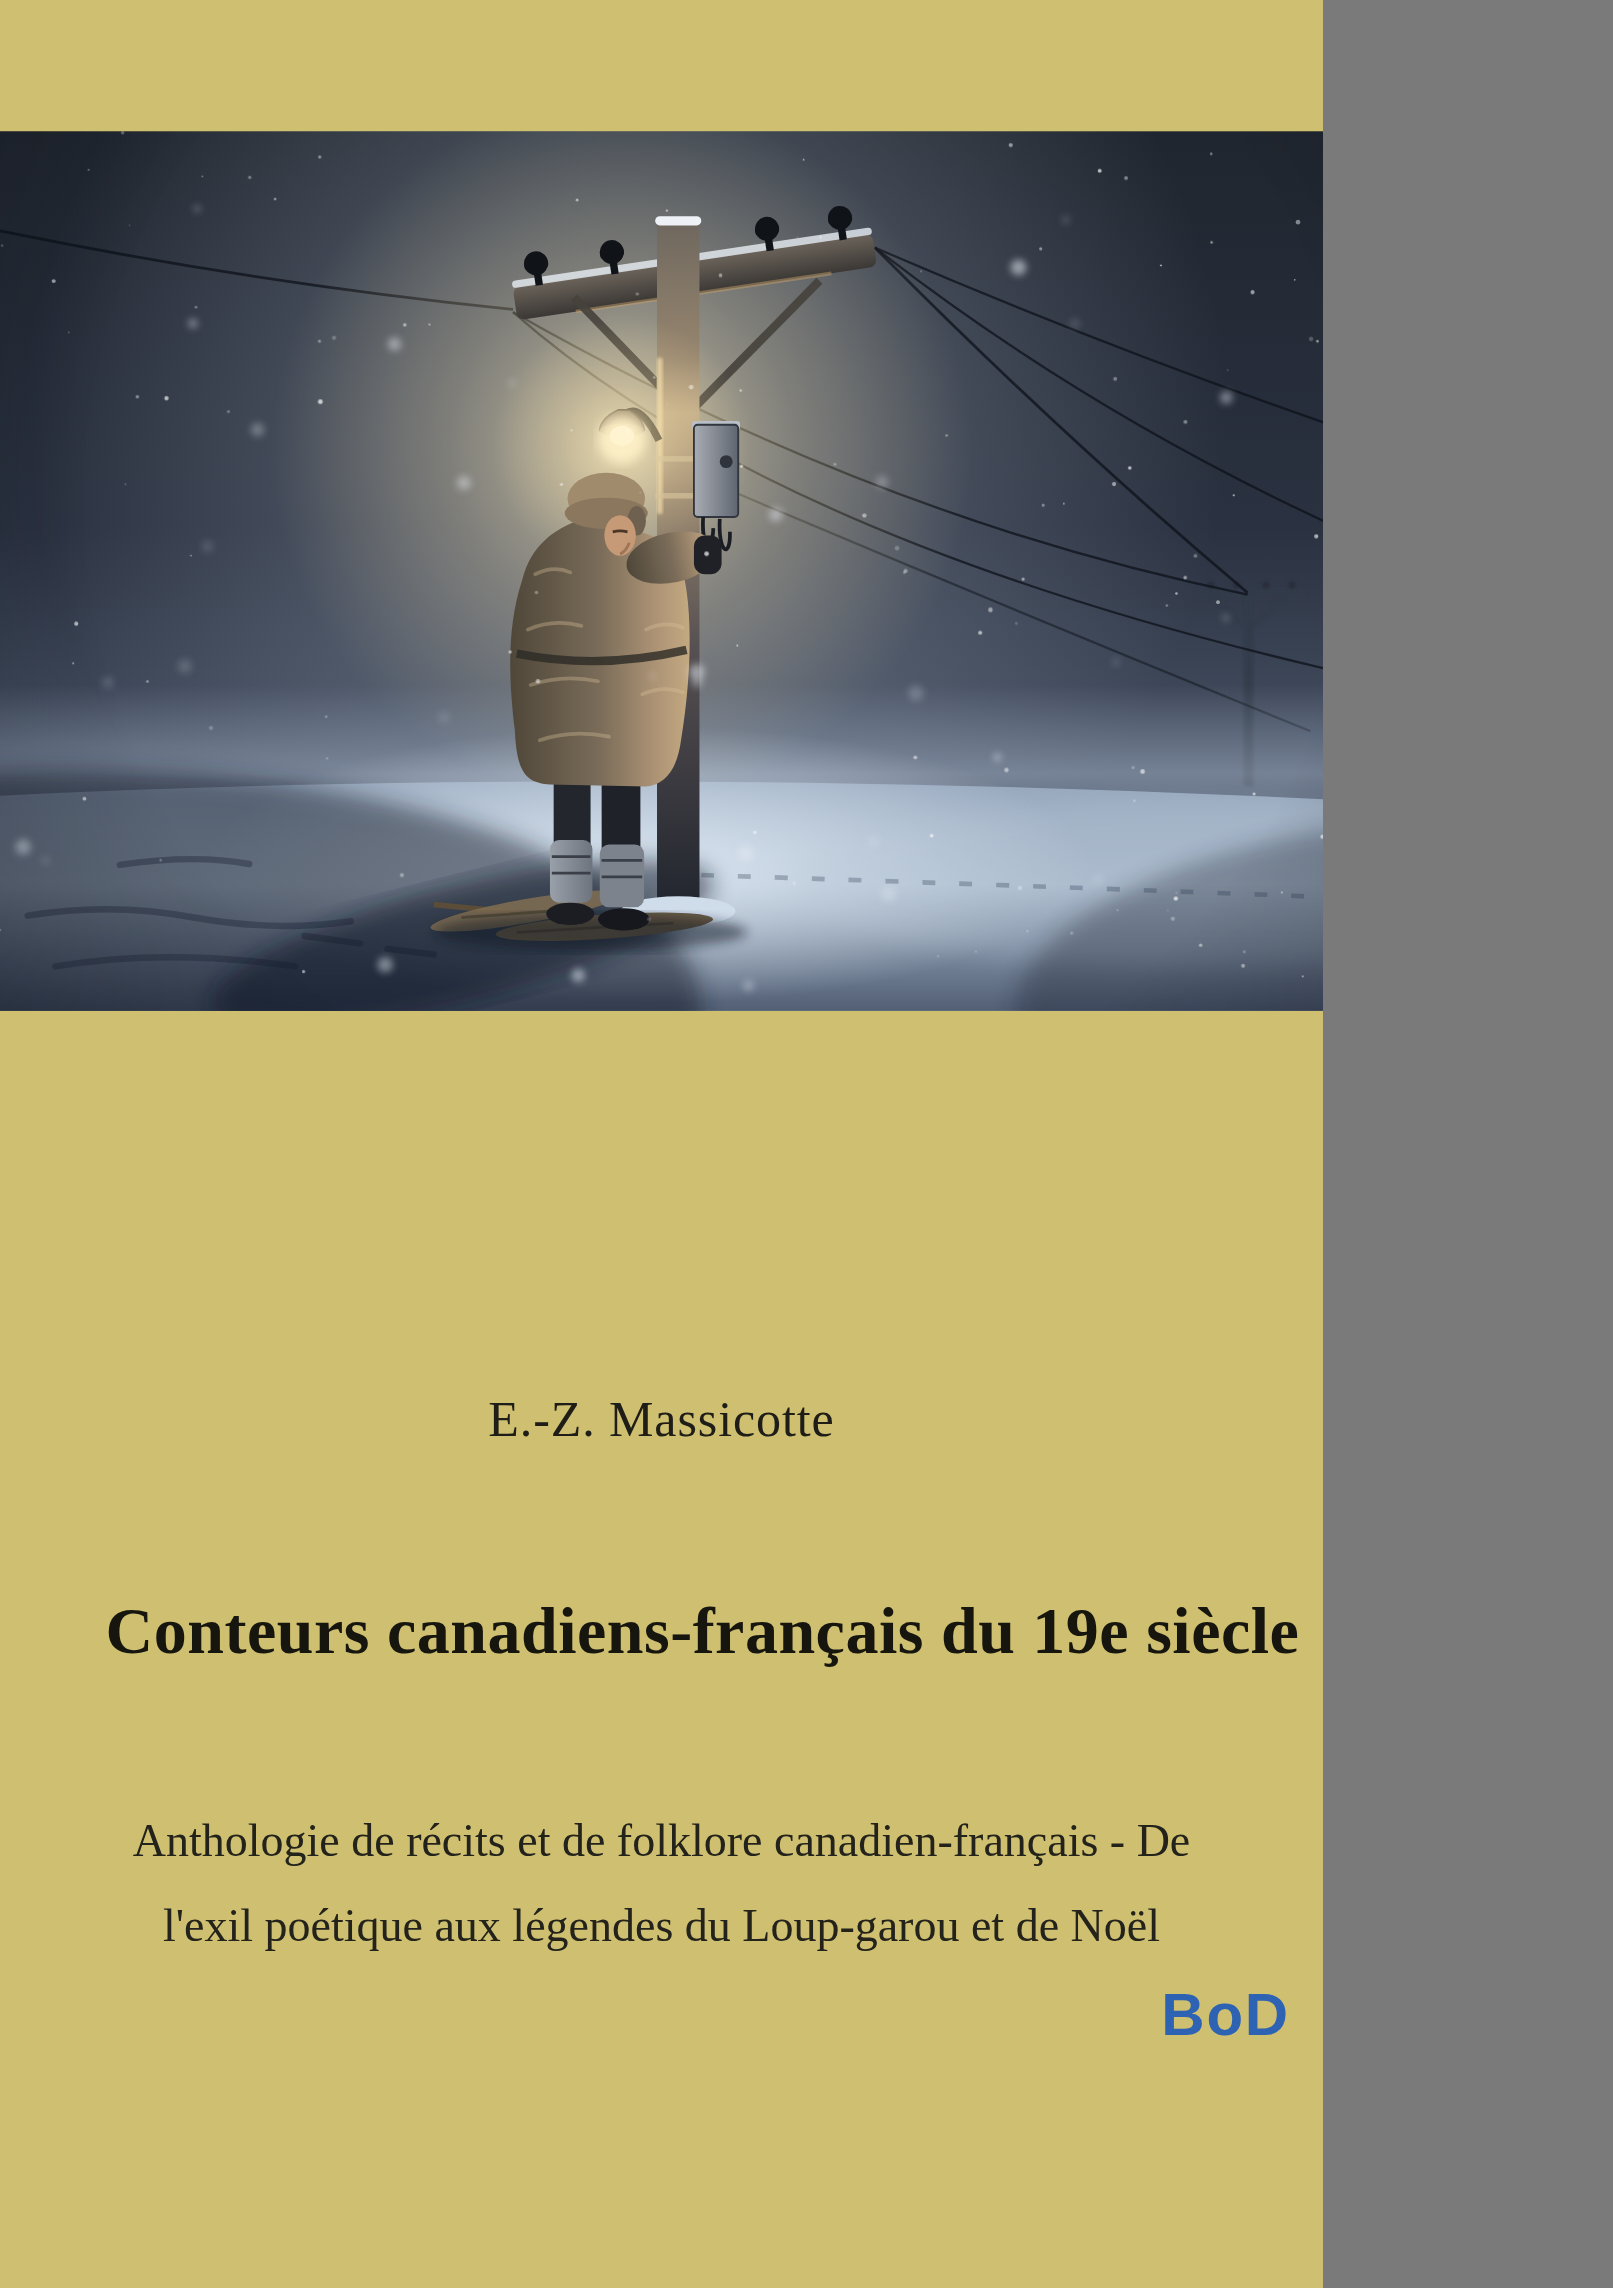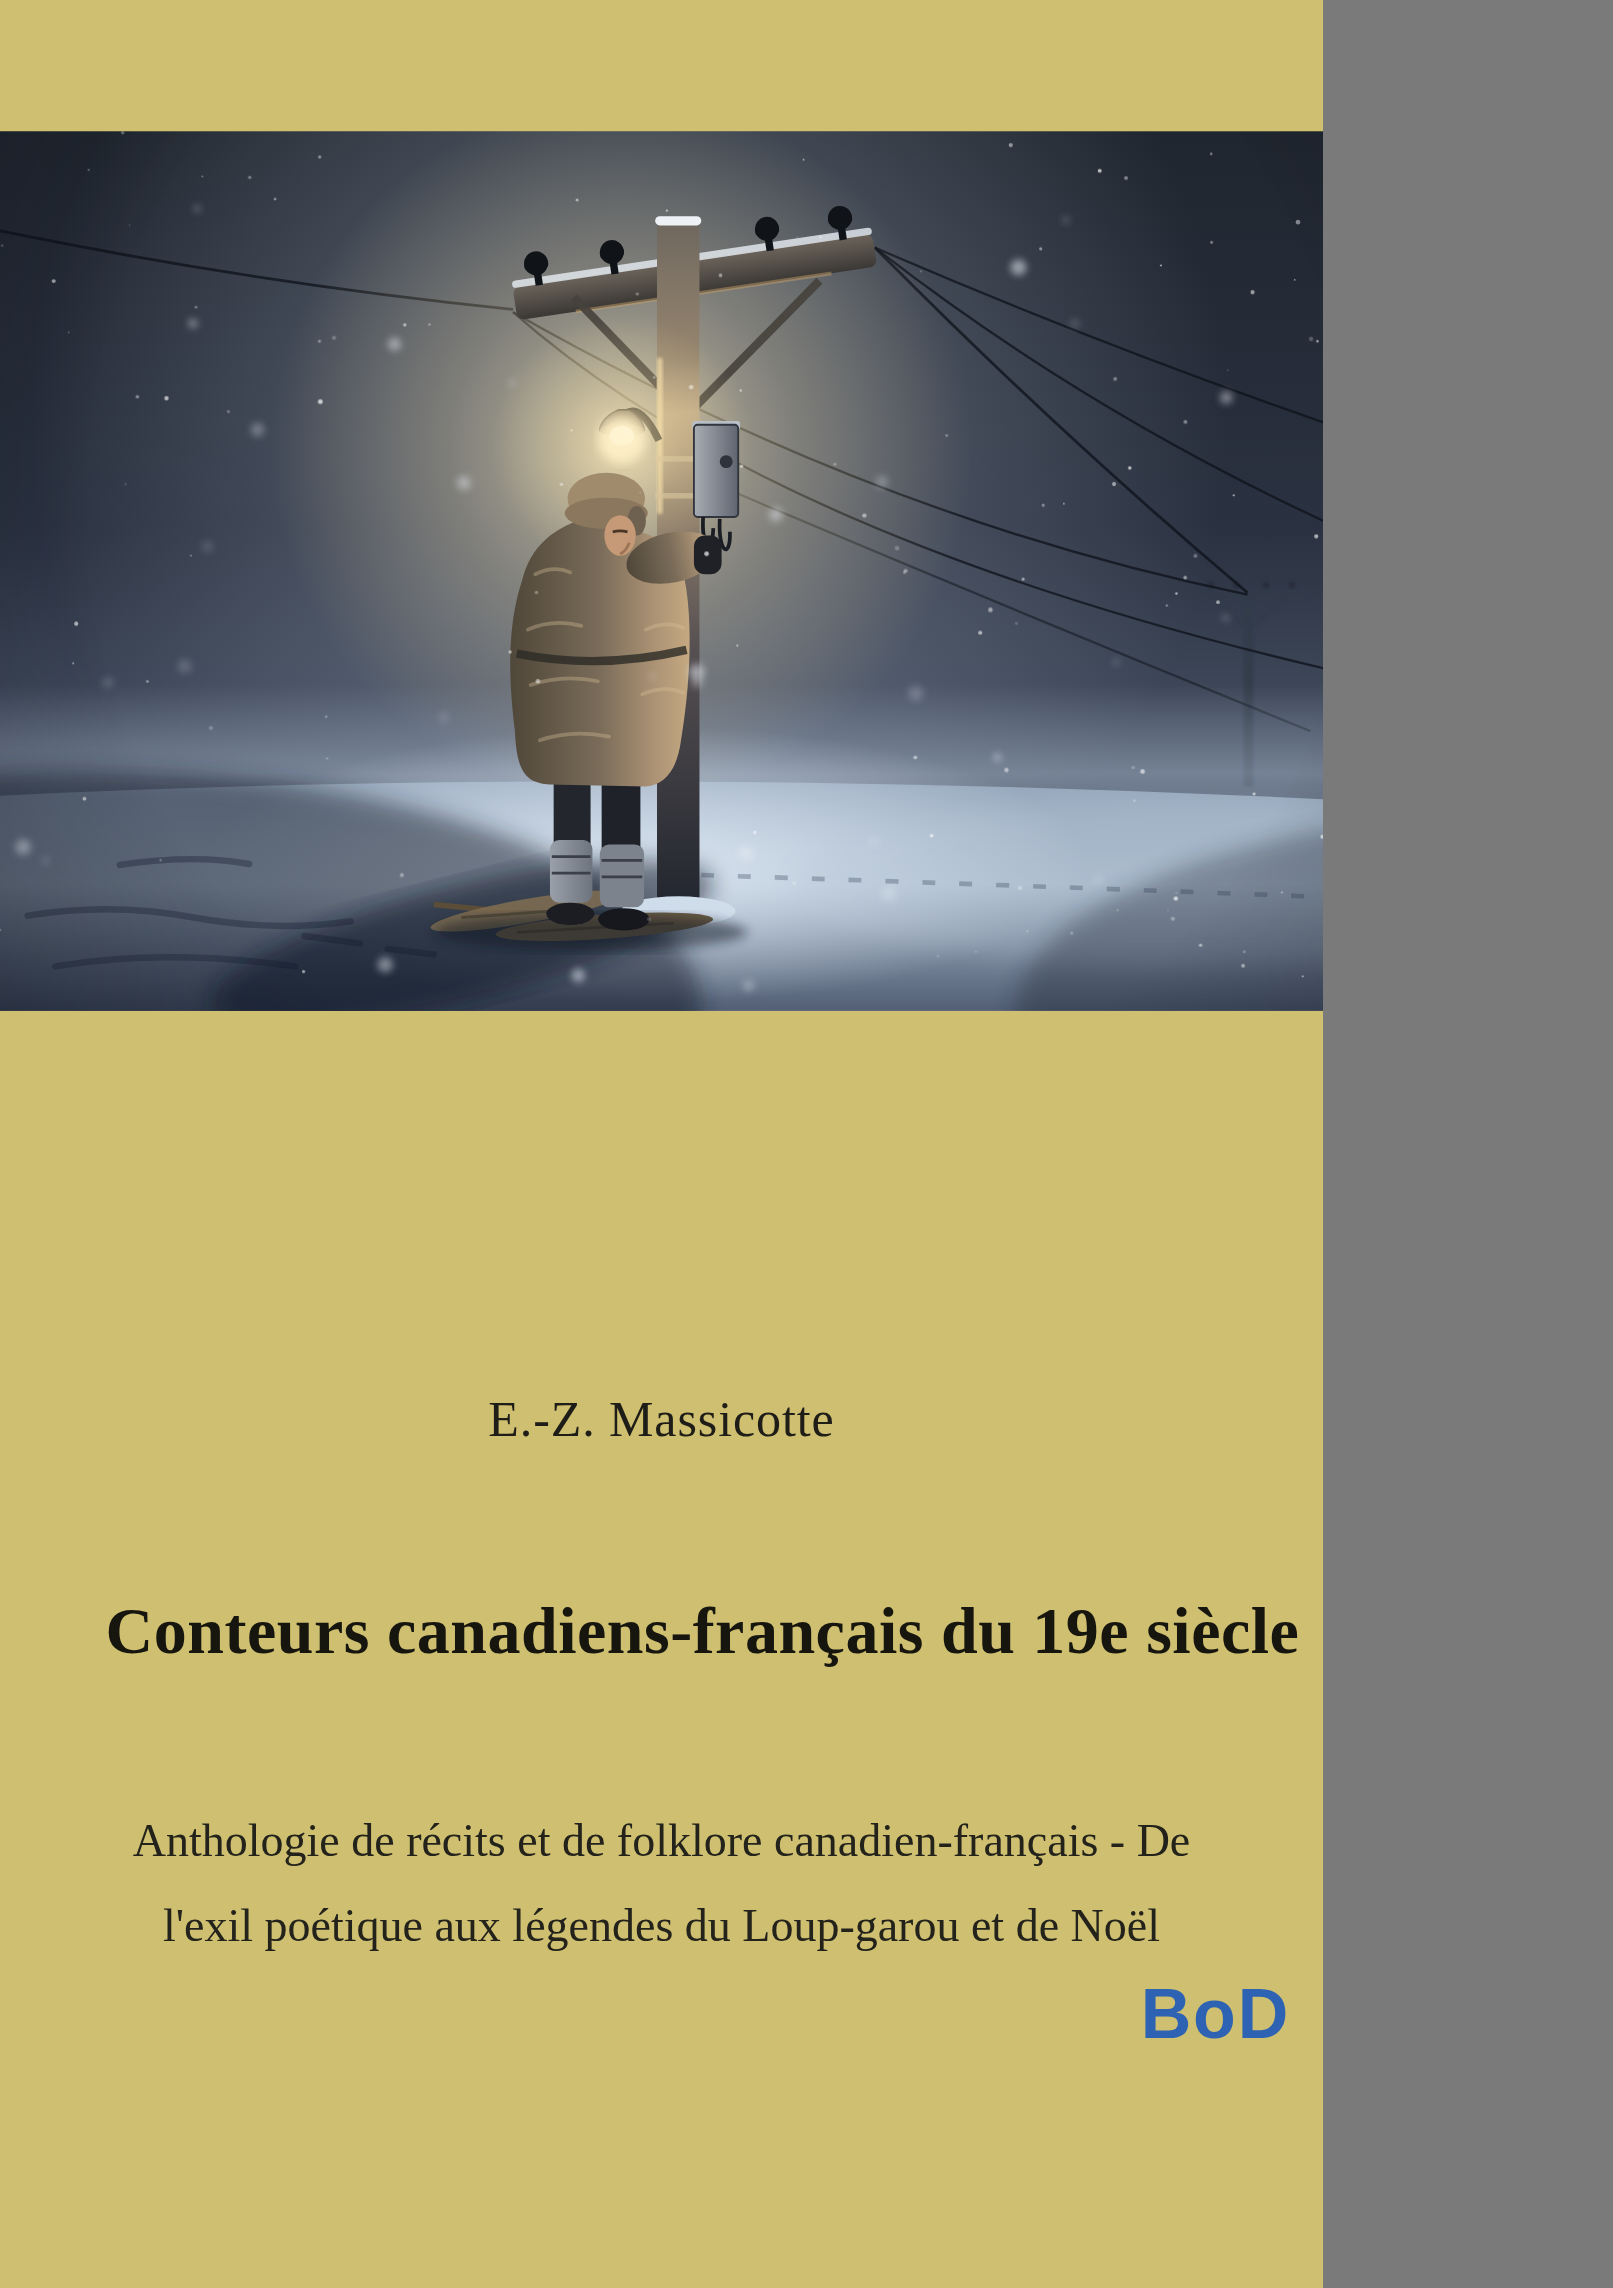--- a/index.html
+++ b/index.html
@@ -17,21 +17,21 @@
     position:absolute;left:0;top:1593px;width:100%;text-align:center;
     font-size:66px;font-weight:bold;color:#16160f;letter-spacing:0.5px;margin-left:41px;
   }
   .subtitle{
     position:absolute;left:0;top:1798px;width:100%;text-align:center;
     font-size:46px;line-height:85px;color:#23231c;
   }
   .publisher{
     position:absolute;right:33px;top:1970px;
     font-family:"Liberation Sans", sans-serif;font-weight:700;
-    font-size:70px;line-height:89px;color:#2d63b2;letter-spacing:1.8px;
+    font-size:60px;line-height:89px;color:#2d63b2;letter-spacing:1.8px;
   }
 </style>
 </head>
 <body>
 
 <div class="cover">
 
   <svg id="scene" class="photo" viewBox="0 0 1748 953" xmlns="http://www.w3.org/2000/svg" role="img" aria-label="Night winter scene: a man in a fur coat and hat, standing on snowshoes, hugs a wooden telephone pole lit by a glowing lamp while snow falls; distant telegraph poles fade into fog">
     <defs>
       <linearGradient id="gSky" x1="0" y1="0" x2="0" y2="1">

